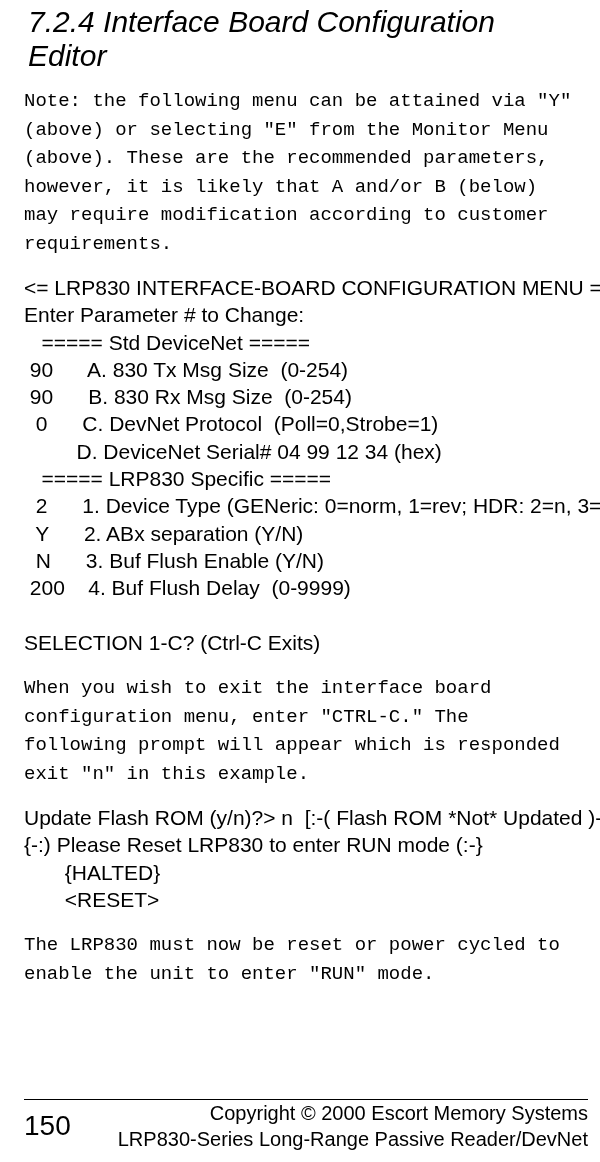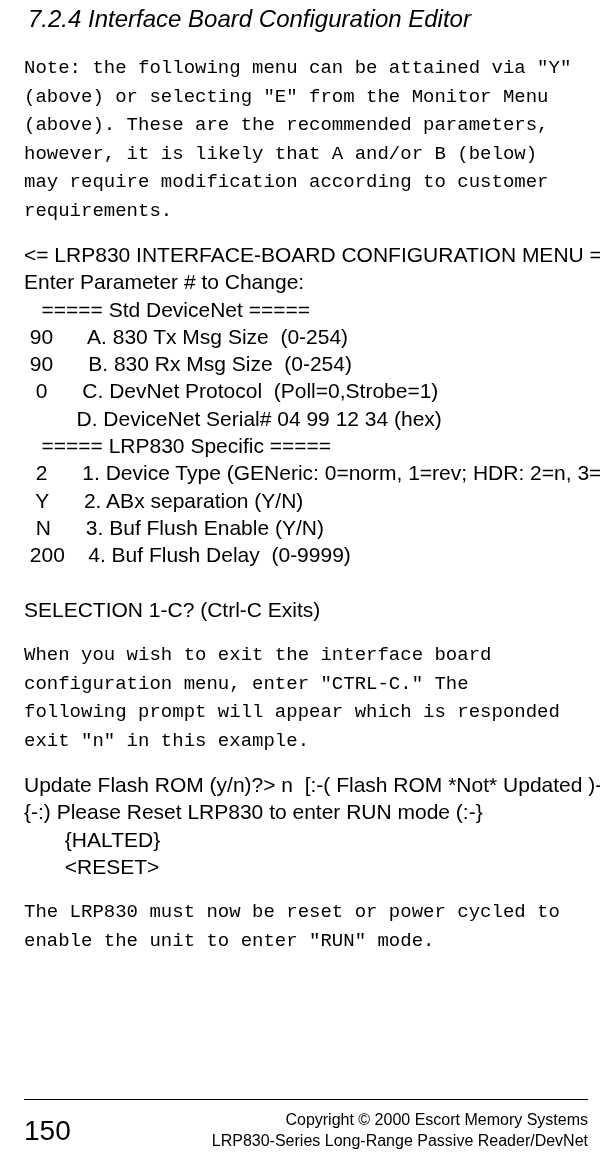--- a/index.html
+++ b/index.html
@@ -12,23 +12,23 @@
       height: 1162px;
       background: #fff;
       font-family: "Times New Roman", Times, serif;
       color: #000;
       position: relative;
       padding: 5px 24px 0 24px;
     }
     .section-heading {
       font-family: Arial, Helvetica, sans-serif;
       font-style: italic;
-      font-size: 24px;
+      font-size: 30px;
       font-weight: 400;
-      margin-bottom: 21px;
+      margin-bottom: 14px;
       padding-left: 4px;
     }
     .body-text {
       font-family: Liberation Mono, monospace;
       font-size: 19px;
       line-height: 1.5;
       margin-bottom: 16px;
     }
     .terminal {
       font-family: Liberation Sans, sans-serif;
@@ -53,21 +53,21 @@
       align-items: center;
       justify-content: space-between;
     }
     .page-num {
       font-family: Arial, Helvetica, sans-serif;
       font-size: 28px;
       line-height: 1;
     }
     .footer-right {
       font-family: Arial, Helvetica, sans-serif;
-      font-size: 16px;
+      font-size: 20px;
       text-align: right;
       line-height: 1.3;
     }
   </style>
 </head>
 <body>
 
 <h2 class="section-heading">7.2.4  Interface Board Configuration Editor</h2>
 
 <p class="body-text">Note: the following menu can be attained via "Y" (above) or selecting "E" from the Monitor Menu (above).  These are the recommended parameters, however, it is likely that A and/or B (below) may require modification according to customer requirements.</p>

